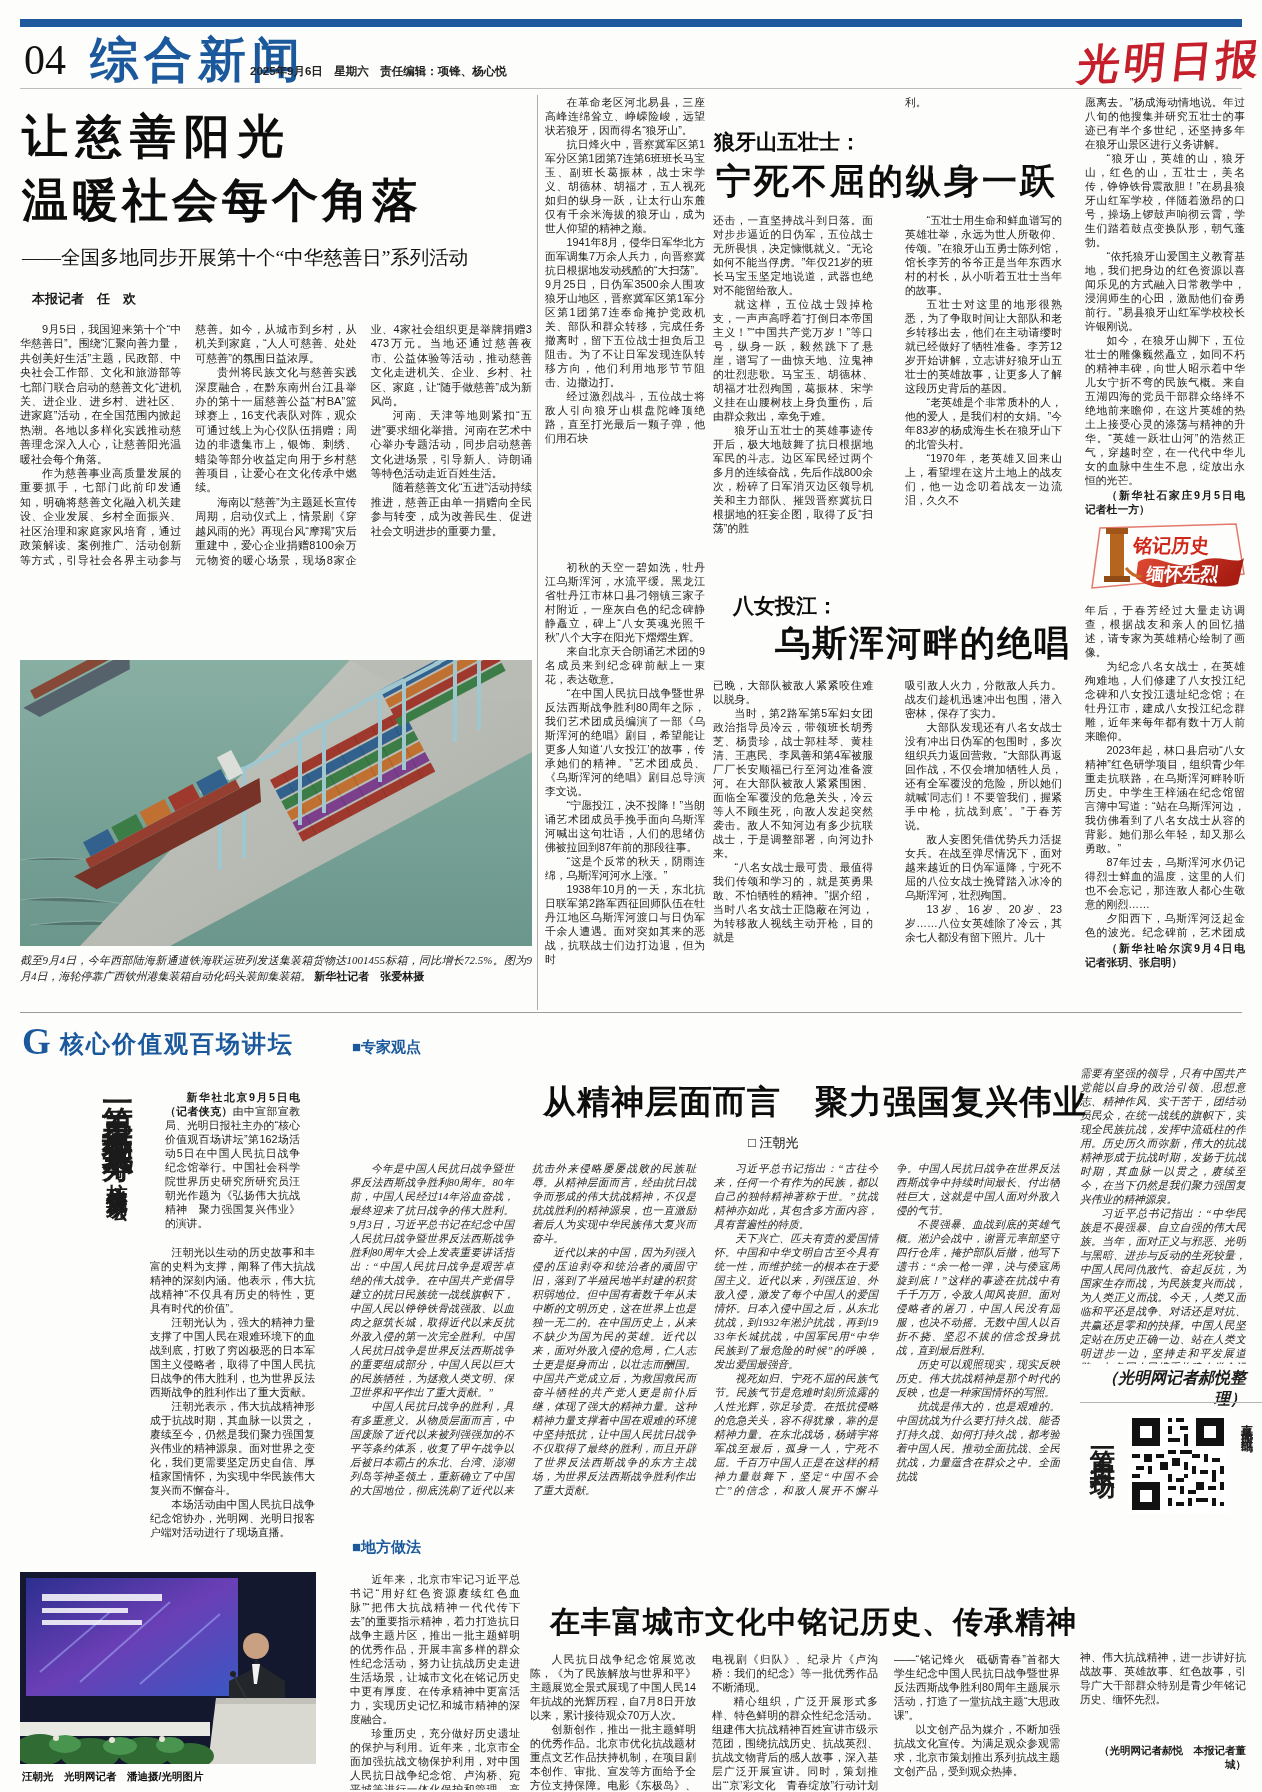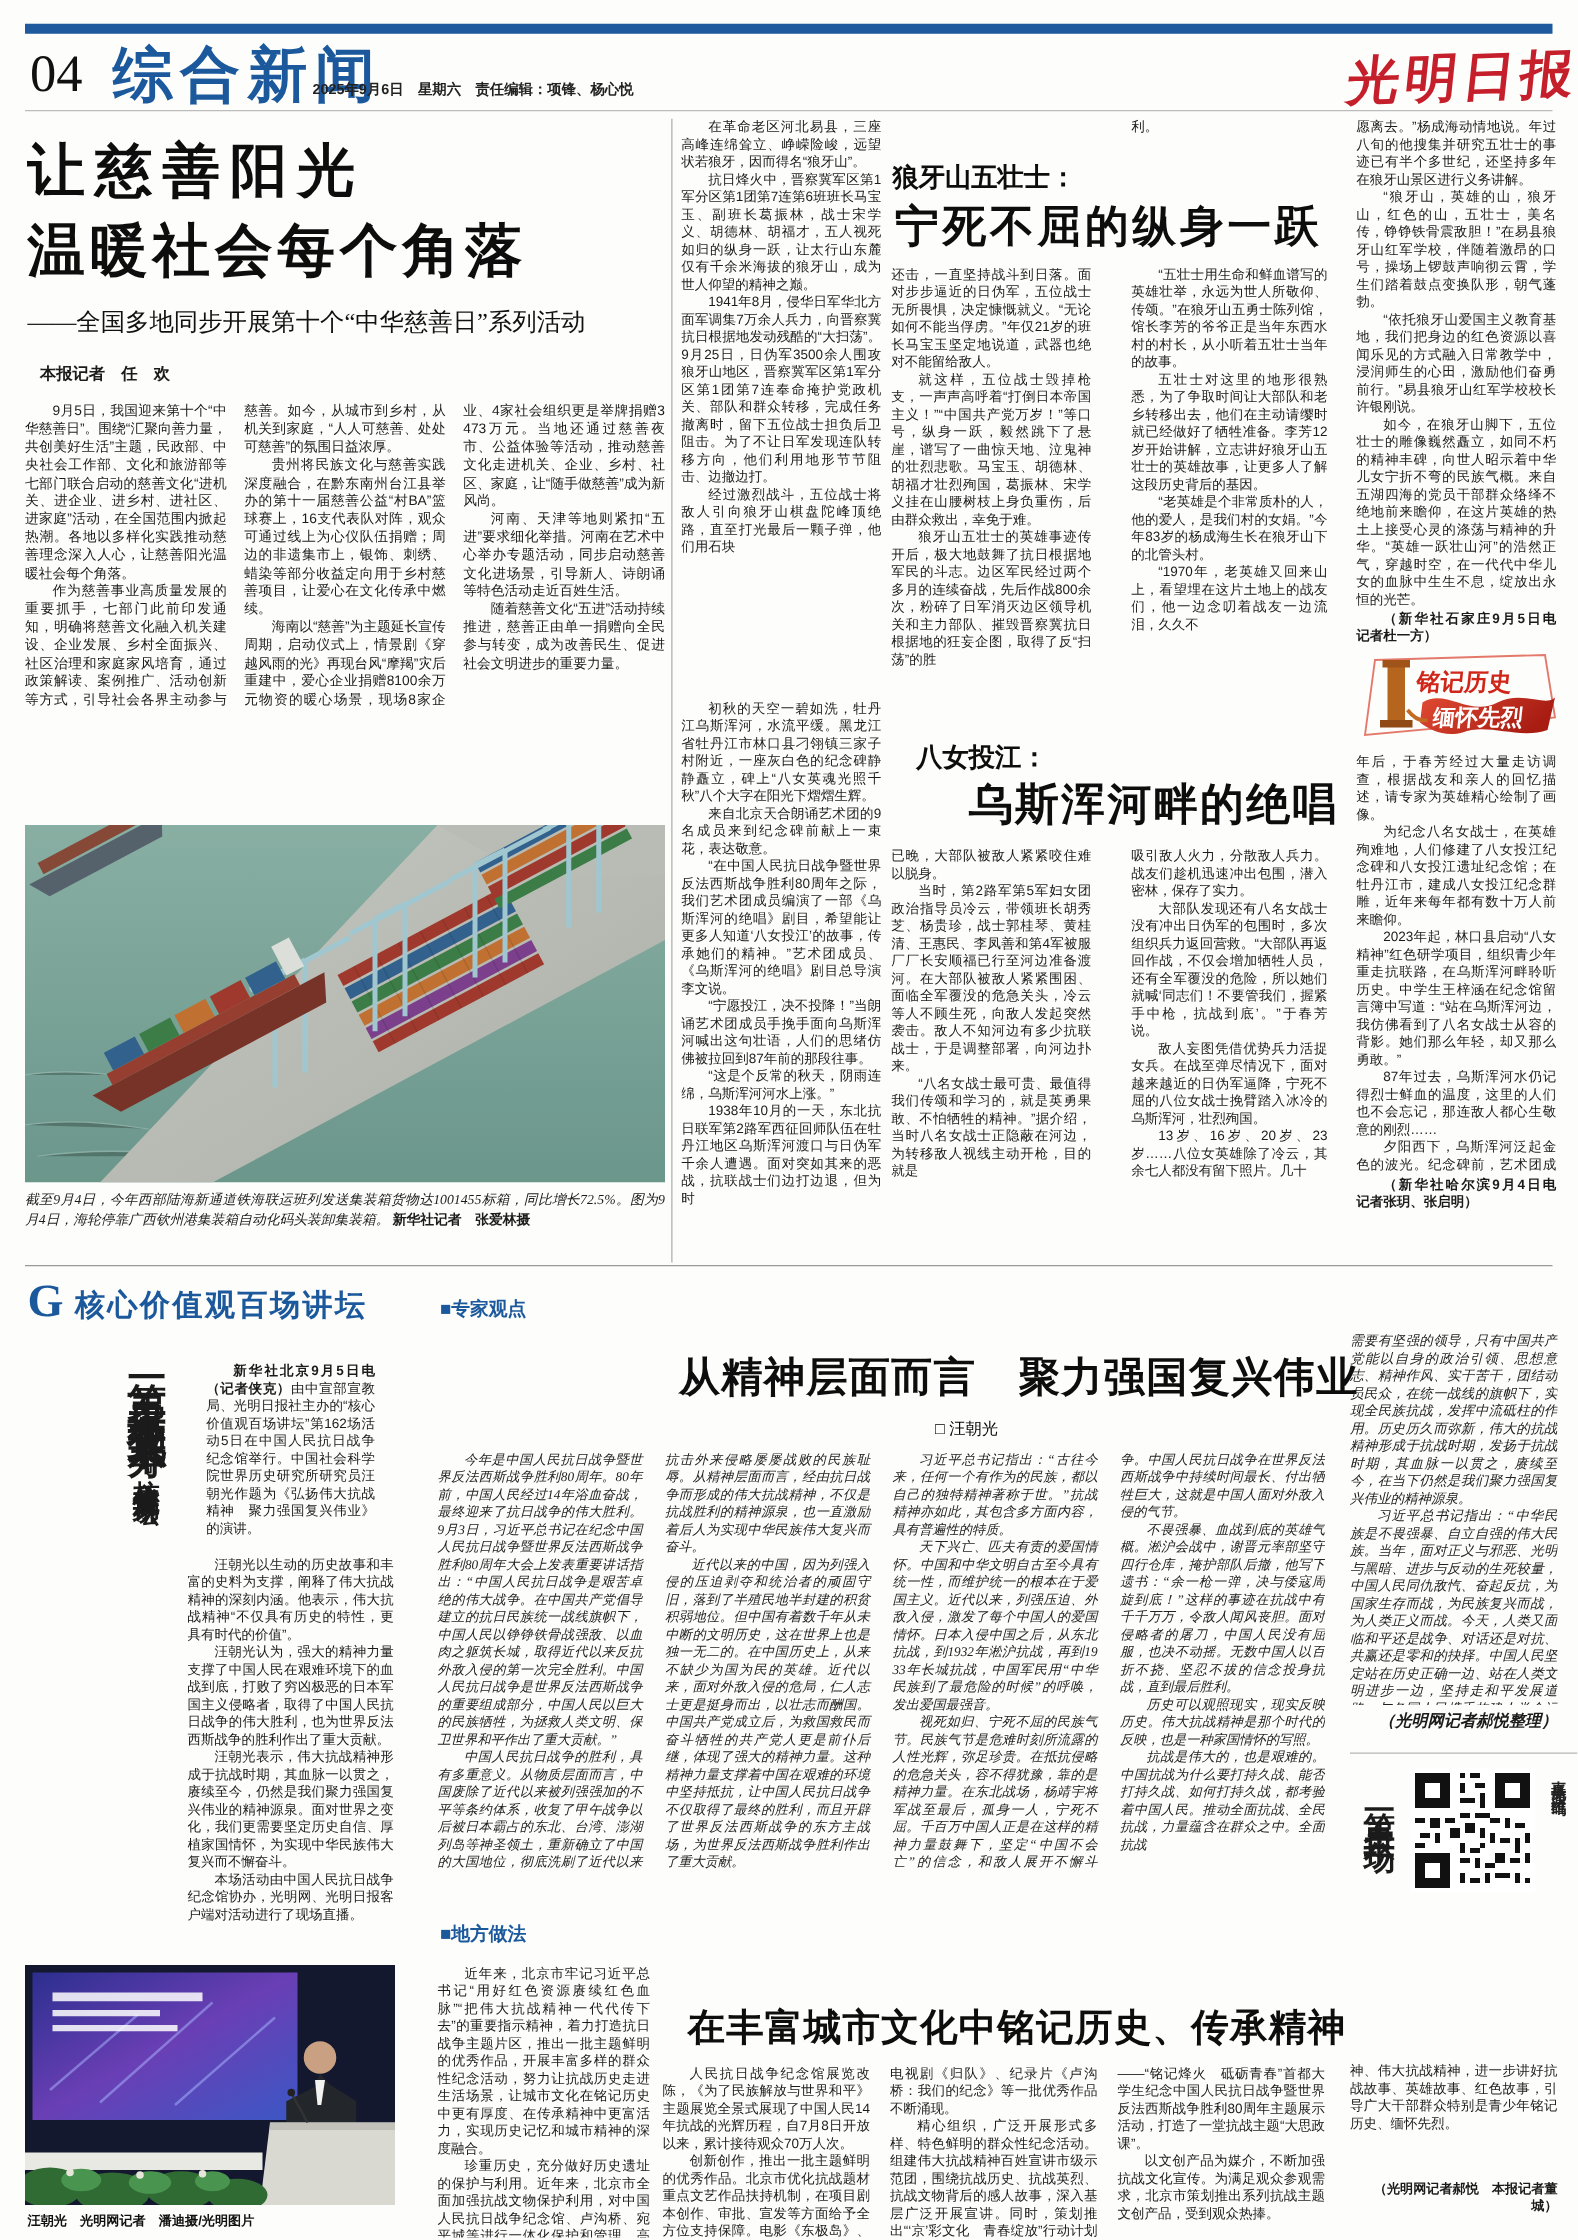--- a/index.html
+++ b/index.html
@@ -307,21 +307,21 @@
     <p>天下兴亡、匹夫有责的爱国情怀。中国和中华文明自古至今具有统一性，而维护统一的根本在于爱国主义。近代以来，列强压迫、外敌入侵，激发了每个中国人的爱国情怀。日本入侵中国之后，从东北抗战，到1932年淞沪抗战，再到1933年长城抗战，中国军民用“中华民族到了最危险的时候”的呼唤，发出爱国最强音。</p>
     <p>视死如归、宁死不屈的民族气节。民族气节是危难时刻所流露的人性光辉，弥足珍贵。在抵抗侵略的危急关头，容不得犹豫，靠的是精神力量。在东北战场，杨靖宇将军战至最后，孤身一人，宁死不屈。千百万中国人正是在这样的精神力量鼓舞下，坚定“中国不会亡”的信念，和敌人展开不懈斗争。中国人民抗日战争在世界反法西斯战争中持续时间最长、付出牺牲巨大，这就是中国人面对外敌入侵的气节。</p>
     <p>不畏强暴、血战到底的英雄气概。淞沪会战中，谢晋元率部坚守四行仓库，掩护部队后撤，他写下遗书：“余一枪一弹，决与倭寇周旋到底！”这样的事迹在抗战中有千千万万，令敌人闻风丧胆。面对侵略者的屠刀，中国人民没有屈服，也决不动摇。无数中国人以百折不挠、坚忍不拔的信念投身抗战，直到最后胜利。</p>
     <p>历史可以观照现实，现实反映历史。伟大抗战精神是那个时代的反映，也是一种家国情怀的写照。</p>
     <p>抗战是伟大的，也是艰难的。中国抗战为什么要打持久战、能否打持久战、如何打持久战，都考验着中国人民。推动全面抗战、全民抗战，力量蕴含在群众之中。全面抗战</p>
   </div>
 <div class="abs col kai noindent" style="left:1080px;top:1066px;width:166px;height:298px;color:#222;">
     <p>需要有坚强的领导，只有中国共产党能以自身的政治引领、思想意志、精神作风、实干苦干，团结动员民众，在统一战线的旗帜下，实现全民族抗战，发挥中流砥柱的作用。历史历久而弥新，伟大的抗战精神形成于抗战时期，发扬于抗战时期，其血脉一以贯之，赓续至今，在当下仍然是我们聚力强国复兴伟业的精神源泉。</p>
     <p>习近平总书记指出：“中华民族是不畏强暴、自立自强的伟大民族。当年，面对正义与邪恶、光明与黑暗、进步与反动的生死较量，中国人民同仇敌忾、奋起反抗，为国家生存而战，为民族复兴而战，为人类正义而战。今天，人类又面临和平还是战争、对话还是对抗、共赢还是零和的抉择。中国人民坚定站在历史正确一边、站在人类文明进步一边，坚持走和平发展道路，与各国人民携手构建人类命运共同体。”</p>
   </div>
-<div class="abs kai" style="left:1080px;top:1368px;width:166px;font-size:13px;font-weight:bold;text-align:right;">（光明网记者郝悦整理）</div>
+<div class="abs kai" style="left:1080px;top:1368px;width:166px;font-size:16px;font-weight:bold;text-align:right;">（光明网记者郝悦整理）</div>
 
 <div class="abs blue" style="left:352px;top:1538px;font-size:15px;font-weight:bold;">■地方做法</div>
 <div class="abs col" style="left:350px;top:1572px;width:170px;height:218px;">
     <p>近年来，北京市牢记习近平总书记“用好红色资源赓续红色血脉”“把伟大抗战精神一代代传下去”的重要指示精神，着力打造抗日战争主题片区，推出一批主题鲜明的优秀作品，开展丰富多样的群众性纪念活动，努力让抗战历史走进生活场景，让城市文化在铭记历史中更有厚度、在传承精神中更富活力，实现历史记忆和城市精神的深度融合。</p>
     <p>珍重历史，充分做好历史遗址的保护与利用。近年来，北京市全面加强抗战文物保护利用，对中国人民抗日战争纪念馆、卢沟桥、宛平城等进行一体化保护和管理。高质量完成中国</p>
   </div>
 <div class="abs serif headline" style="left:550px;top:1602px;font-size:30px;letter-spacing:1px;">在丰富城市文化中铭记历史、传承精神</div>
 <div class="abs col" style="left:530px;top:1652px;width:530px;height:140px;column-count:3;column-gap:16px;">
     <p>人民抗日战争纪念馆展览改陈，《为了民族解放与世界和平》主题展览全景式展现了中国人民14年抗战的光辉历程，自7月8日开放以来，累计接待观众70万人次。</p>
     <p>创新创作，推出一批主题鲜明的优秀作品。北京市优化抗战题材重点文艺作品扶持机制，在项目剧本创作、审批、宣发等方面给予全方位支持保障。电影《东极岛》、电视剧《归队》、纪录片《卢沟桥：我们的纪念》等一批优秀作品不断涌现。</p>

